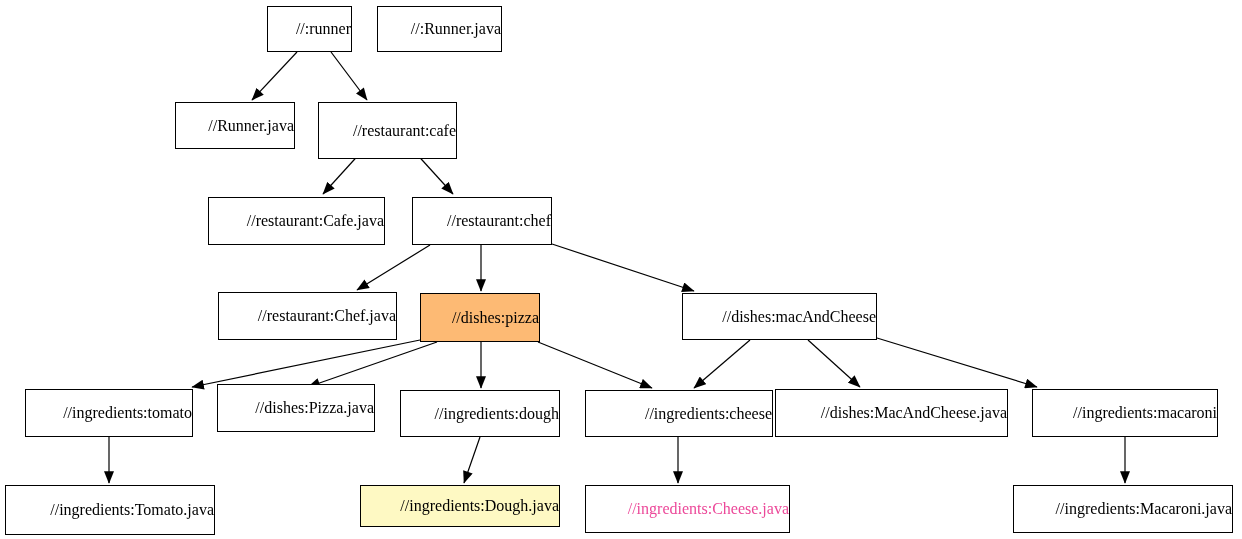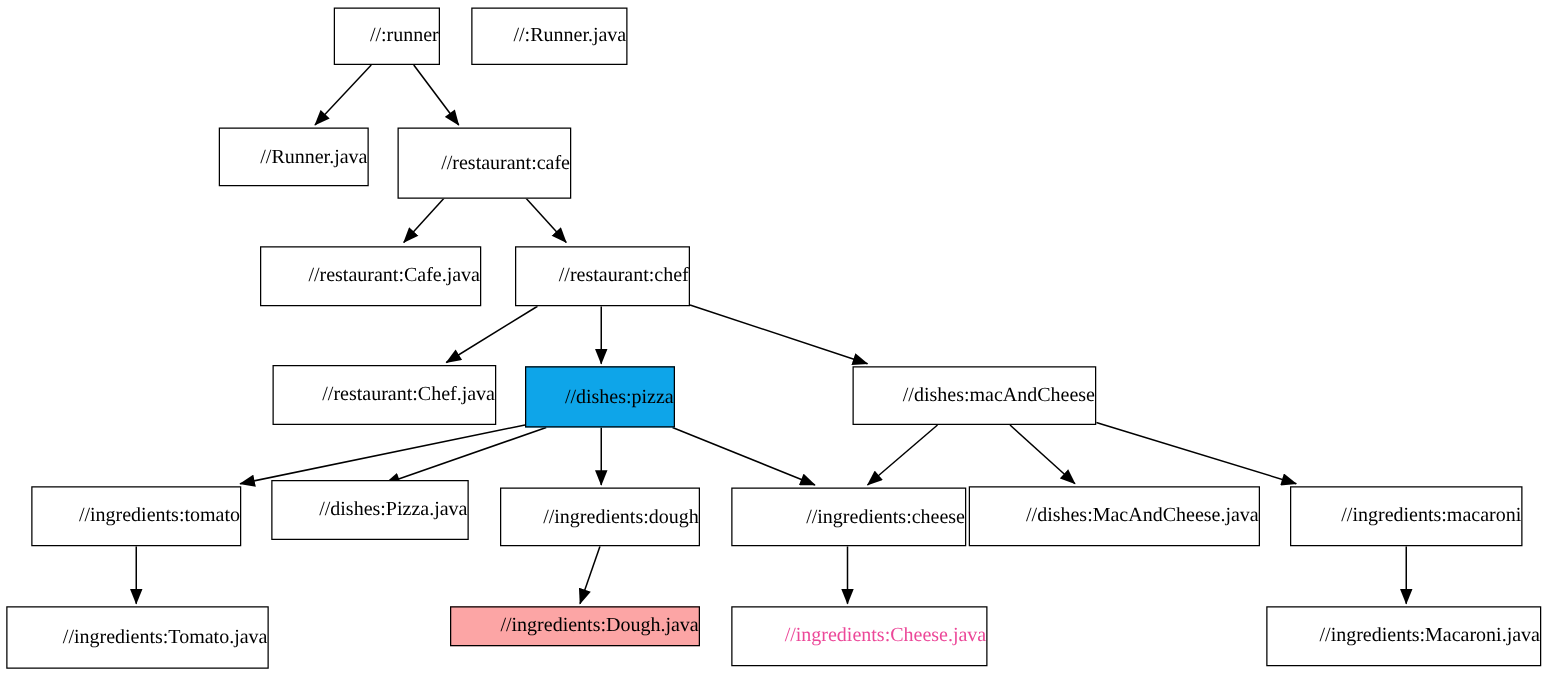--- a/index.html
+++ b/index.html
@@ -87,21 +87,21 @@
       </div>
       <div class="graph-node" style="left: 208px; top: 197px; width: 177px; height: 48px; border-color: rgb(0, 0, 0); background: rgb(255, 255, 255);">
         <span style="color: rgb(0, 0, 0);">//restaurant:Cafe.java</span>
       </div>
       <div class="graph-node" style="left: 412px; top: 197px; width: 140px; height: 48px; border-color: rgb(0, 0, 0); background: rgb(255, 255, 255);">
         <span style="color: rgb(0, 0, 0);">//restaurant:chef</span>
       </div>
       <div class="graph-node" style="left: 218px; top: 292px; width: 179px; height: 48px; border-color: rgb(0, 0, 0); background: rgb(255, 255, 255);">
         <span style="color: rgb(0, 0, 0);">//restaurant:Chef.java</span>
       </div>
-      <div class="graph-node" style="left: 420px; top: 293px; width: 120px; height: 49px; border-color: rgb(0, 0, 0); background: #0ea5e9;">
+      <div class="graph-node" style="left: 420px; top: 293px; width: 120px; height: 49px; border-color: rgb(0, 0, 0); background: #fdba74;">
         <span style="color: rgb(0, 0, 0);">//dishes:pizza</span>
       </div>
       <div class="graph-node" style="left: 682px; top: 293px; width: 195px; height: 47px; border-color: rgb(0, 0, 0); background: rgb(255, 255, 255);">
         <span style="color: rgb(0, 0, 0);">//dishes:macAndCheese</span>
       </div>
       <div class="graph-node" style="left: 25px; top: 389px; width: 168px; height: 48px; border-color: rgb(0, 0, 0); background: rgb(255, 255, 255);">
         <span style="color: rgb(0, 0, 0);">//ingredients:tomato</span>
       </div>
       <div class="graph-node" style="left: 217px; top: 384px; width: 158px; height: 48px; border-color: rgb(0, 0, 0); background: rgb(255, 255, 255);">
         <span style="color: rgb(0, 0, 0);">//dishes:Pizza.java</span>
@@ -114,21 +114,21 @@
       </div>
       <div class="graph-node" style="left: 775px; top: 389px; width: 233px; height: 48px; border-color: rgb(0, 0, 0); background: rgb(255, 255, 255);">
         <span style="color: rgb(0, 0, 0);">//dishes:MacAndCheese.java</span>
       </div>
       <div class="graph-node" style="left: 1032px; top: 389px; width: 186px; height: 48px; border-color: rgb(0, 0, 0); background: rgb(255, 255, 255);">
         <span style="color: rgb(0, 0, 0);">//ingredients:macaroni</span>
       </div>
       <div class="graph-node" style="left: 5px; top: 485px; width: 210px; height: 50px; border-color: rgb(0, 0, 0); background: rgb(255, 255, 255);">
         <span style="color: rgb(0, 0, 0);">//ingredients:Tomato.java</span>
       </div>
-      <div class="graph-node" style="left: 360px; top: 485px; width: 200px; height: 32px; border-color: rgb(0, 0, 0); background: #fca5a5;">
+      <div class="graph-node" style="left: 360px; top: 485px; width: 200px; height: 42px; border-color: rgb(0, 0, 0); background: #fef9c3;">
         <span style="color: rgb(0, 0, 0);">//ingredients:Dough.java</span>
       </div>
       <div class="graph-node" style="left: 585px; top: 485px; width: 205px; height: 48px; border-color: rgb(0, 0, 0); background: rgb(255, 255, 255);">
         <span style="color: #ec4899;">//ingredients:Cheese.java</span>
       </div>
       <div class="graph-node" style="left: 1013px; top: 485px; width: 220px; height: 48px; border-color: rgb(0, 0, 0); background: rgb(255, 255, 255);">
         <span style="color: rgb(0, 0, 0);">//ingredients:Macaroni.java</span>
       </div>
     </div>
 </div>

